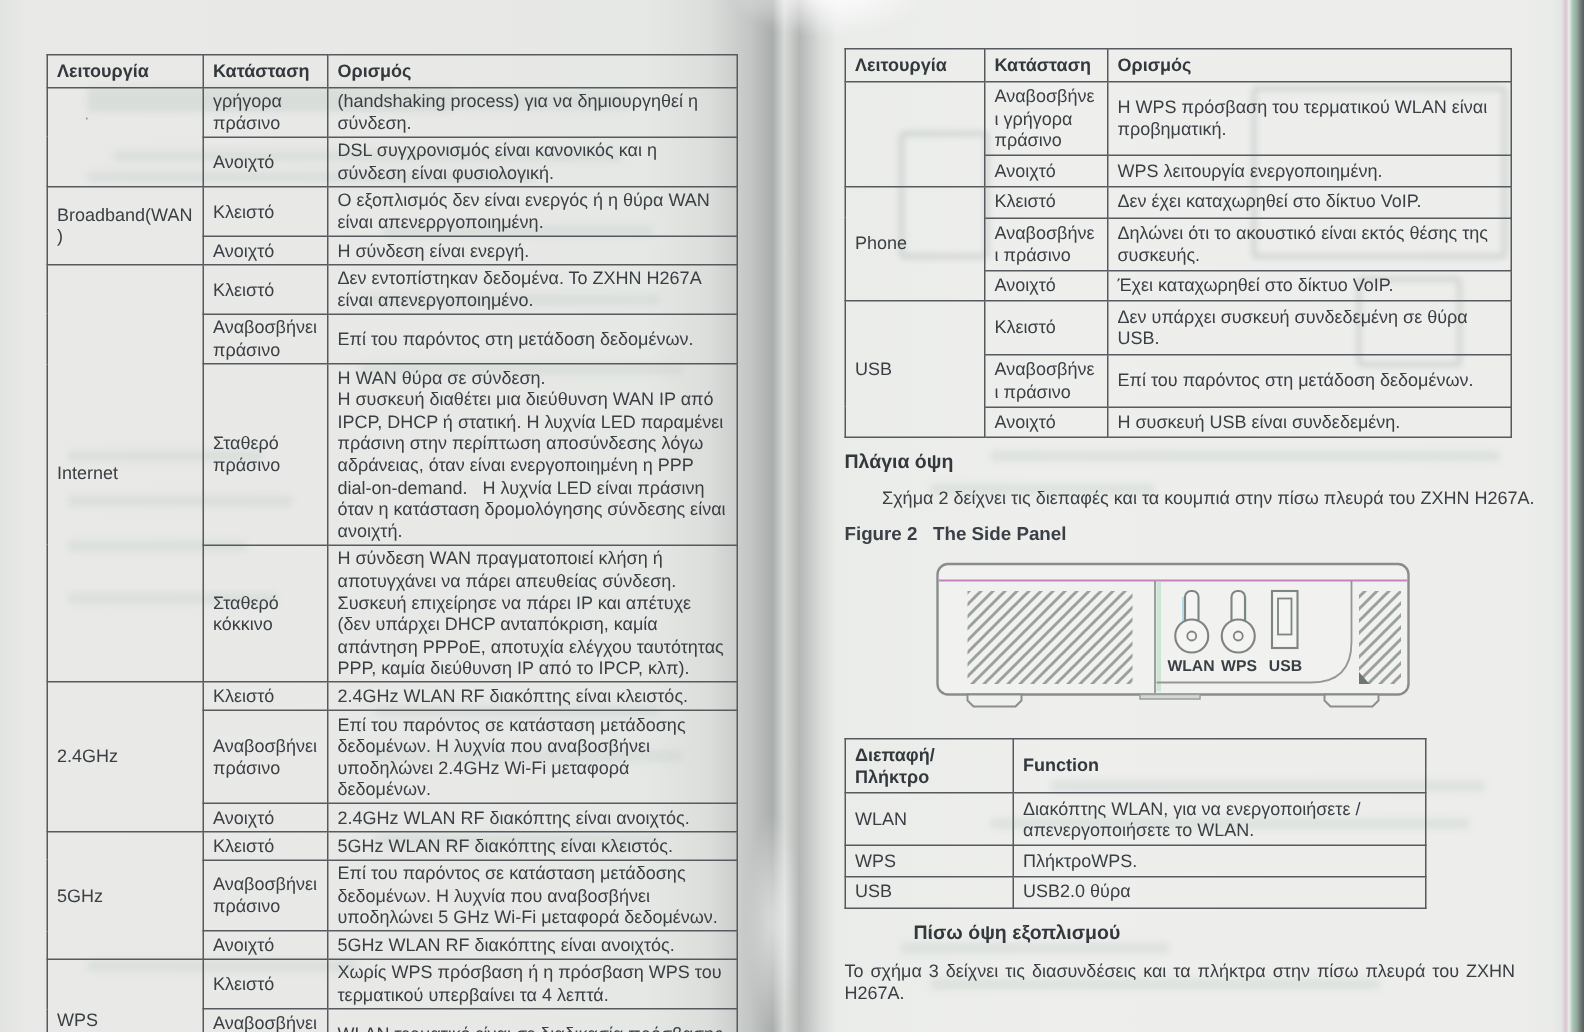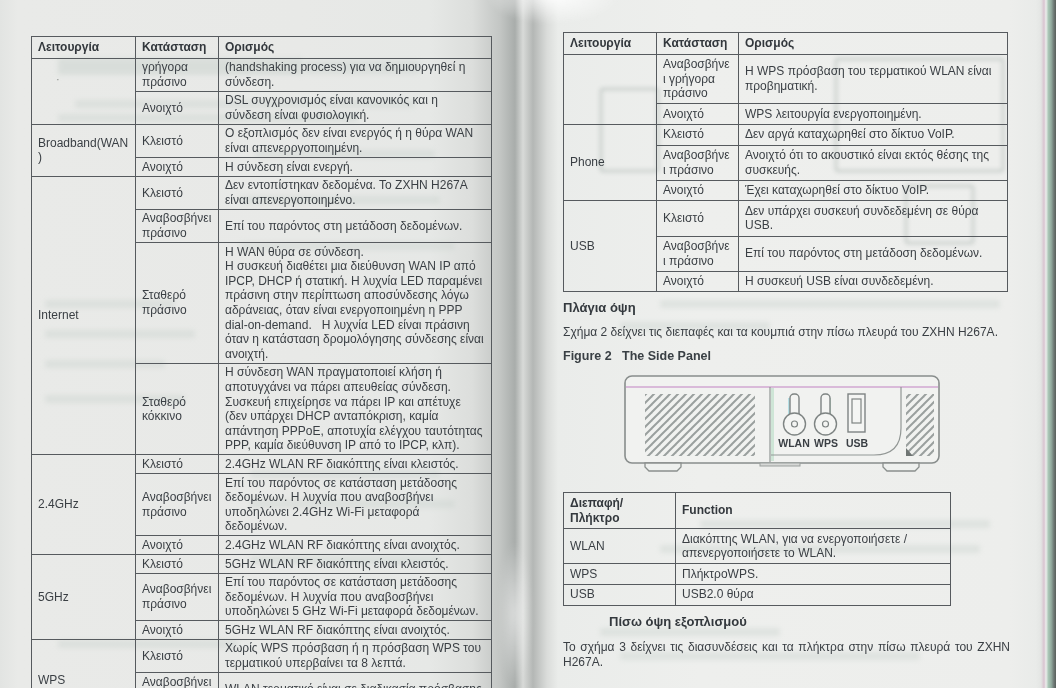--- a/index.html
+++ b/index.html
@@ -20,21 +20,21 @@
         font-weight:normal;word-wrap:break-word;}
   th{font-weight:bold;color:#33383d;padding:3px 6px;}
   td.df{white-space:pre-line;margin-left:48px;}
   td.dotcell{vertical-align:top;padding-top:16px;padding-left:24px;
              color:#8a8f8c;font-size:11px;line-height:8px;}
   #t-right td{padding:2.5px 6px;}
   #t-iface td{padding:2.5px 6px;}
   
   .h-sec{position:absolute;z-index:3;font-weight:bold;font-size:13px;color:#33383d;}
   .para{position:absolute;z-index:3;font-size:12px;line-height:15px;text-align:justify;}
-  .oneline{white-space:nowrap;text-align:left;}
+  .oneline{white-space:nowrap;text-align:right;}
   .figcap{position:absolute;z-index:3;font-weight:bold;font-size:12.5px;color:#3a4045;}
   
   .gh{position:absolute;z-index:1;background:#c9d2cd;opacity:.42;
       filter:blur(2.5px);border-radius:2px;}
   .ghbox{position:absolute;z-index:1;border:2px solid rgba(150,162,156,.55);
          filter:blur(2px);border-radius:3px;}
   .edge-strip{position:absolute;z-index:6;left:1036px;top:0;width:20px;height:688px;
       background:linear-gradient(90deg,rgba(236,238,236,0) 0%,#e3e5e3 25%,
         #d9c3d0 40%,#eceeec 50%,#aac6b6 62%,#93ab9f 76%,#6f7a76 89%,#585f5c 100%);}
   .spine-light-top{position:absolute;z-index:2;left:486px;top:-6px;width:134px;height:30px;
@@ -153,21 +153,21 @@
         <td class="st">Αναβοσβήνει πράσινο</td>
         <td class="df">Επί του παρόντος σε κατάσταση μετάδοσης δεδομένων. Η λυχνία που αναβοσβήνει υποδηλώνει 5 GHz Wi-Fi μεταφορά δεδομένων.</td>
       </tr>
       <tr>
         <td class="st">Ανοιχτό</td>
         <td class="df">5GHz WLAN RF διακόπτης είναι ανοιχτός.</td>
       </tr>
       <tr>
         <td rowspan="2">WPS</td>
         <td class="st">Κλειστό</td>
-        <td class="df">Χωρίς WPS πρόσβαση ή η πρόσβαση WPS του τερματικού υπερβαίνει τα 8 λεπτά.</td>
+        <td class="df">Χωρίς WPS πρόσβαση ή η πρόσβαση WPS του τερματικού υπερβαίνει τα 4 λεπτά.</td>
       </tr>
       <tr>
         <td class="st">Αναβοσβήνει αργά πράσινο</td>
         <td class="df">WLAN τερματικό είναι σε διαδικασία πρόσβασης WPS.</td>
       </tr>
     </tbody>
   </table>
 
   <table id="t-right" style="left:563px;top:32px;width:445px;">
     <colgroup>
@@ -188,25 +188,25 @@
         <td class="st">Αναβοσβήνει γρήγορα πράσινο</td>
         <td class="df">Η WPS πρόσβαση του τερματικού WLAN είναι προβηματική.</td>
       </tr>
       <tr>
         <td class="st">Ανοιχτό</td>
         <td class="df">WPS λειτουργία ενεργοποιημένη.</td>
       </tr>
       <tr>
         <td rowspan="3">Phone</td>
         <td class="st">Κλειστό</td>
-        <td class="df">Δεν αργά καταχωρηθεί στο δίκτυο VoIP.</td>
-      </tr>
-      <tr>
-        <td class="st">Αναβοσβήνει πράσινο</td>
-        <td class="df">Ανοιχτό ότι το ακουστικό είναι εκτός θέσης της συσκευής.</td>
+        <td class="df">Δεν έχει καταχωρηθεί στο δίκτυο VoIP.</td>
+      </tr>
+      <tr>
+        <td class="st">Αναβοσβήνει πράσινο</td>
+        <td class="df">Δηλώνει ότι το ακουστικό είναι εκτός θέσης της συσκευής.</td>
       </tr>
       <tr>
         <td class="st">Ανοιχτό</td>
         <td class="df">Έχει καταχωρηθεί στο δίκτυο VoIP.</td>
       </tr>
       <tr>
         <td rowspan="3">USB</td>
         <td class="st">Κλειστό</td>
         <td class="df">Δεν υπάρχει συσκευή συνδεδεμένη σε θύρα USB.</td>
       </tr>

